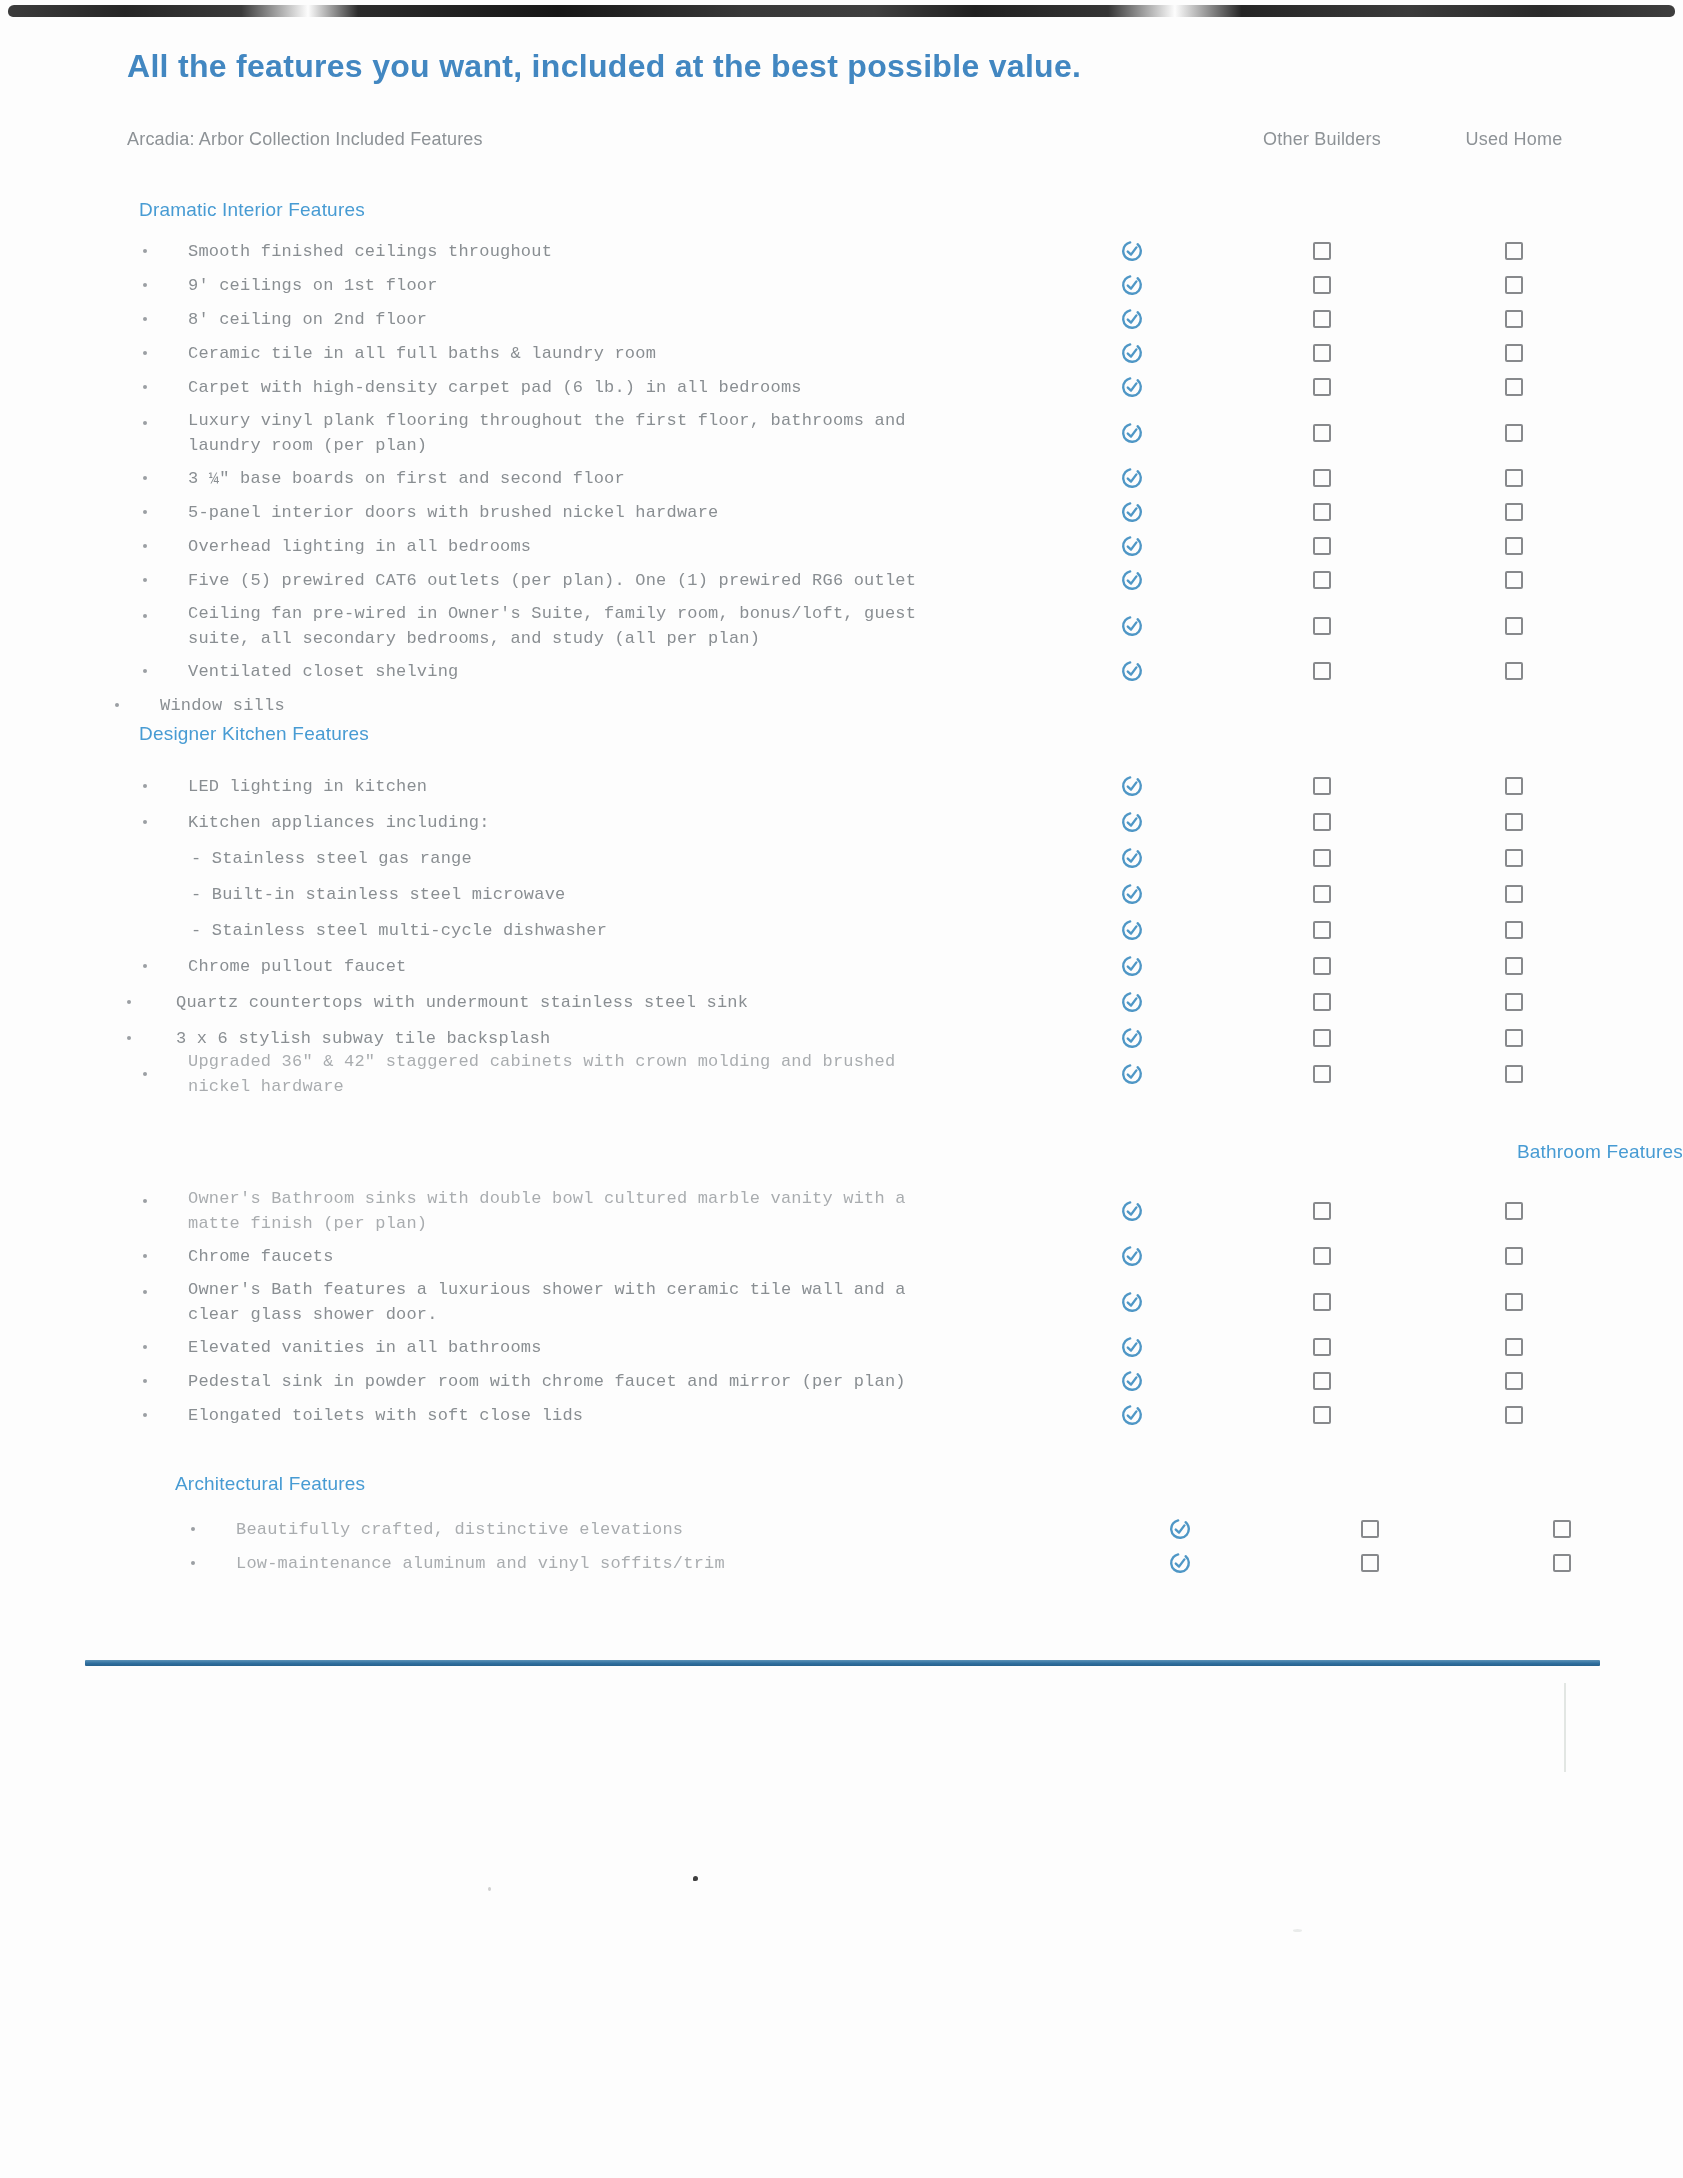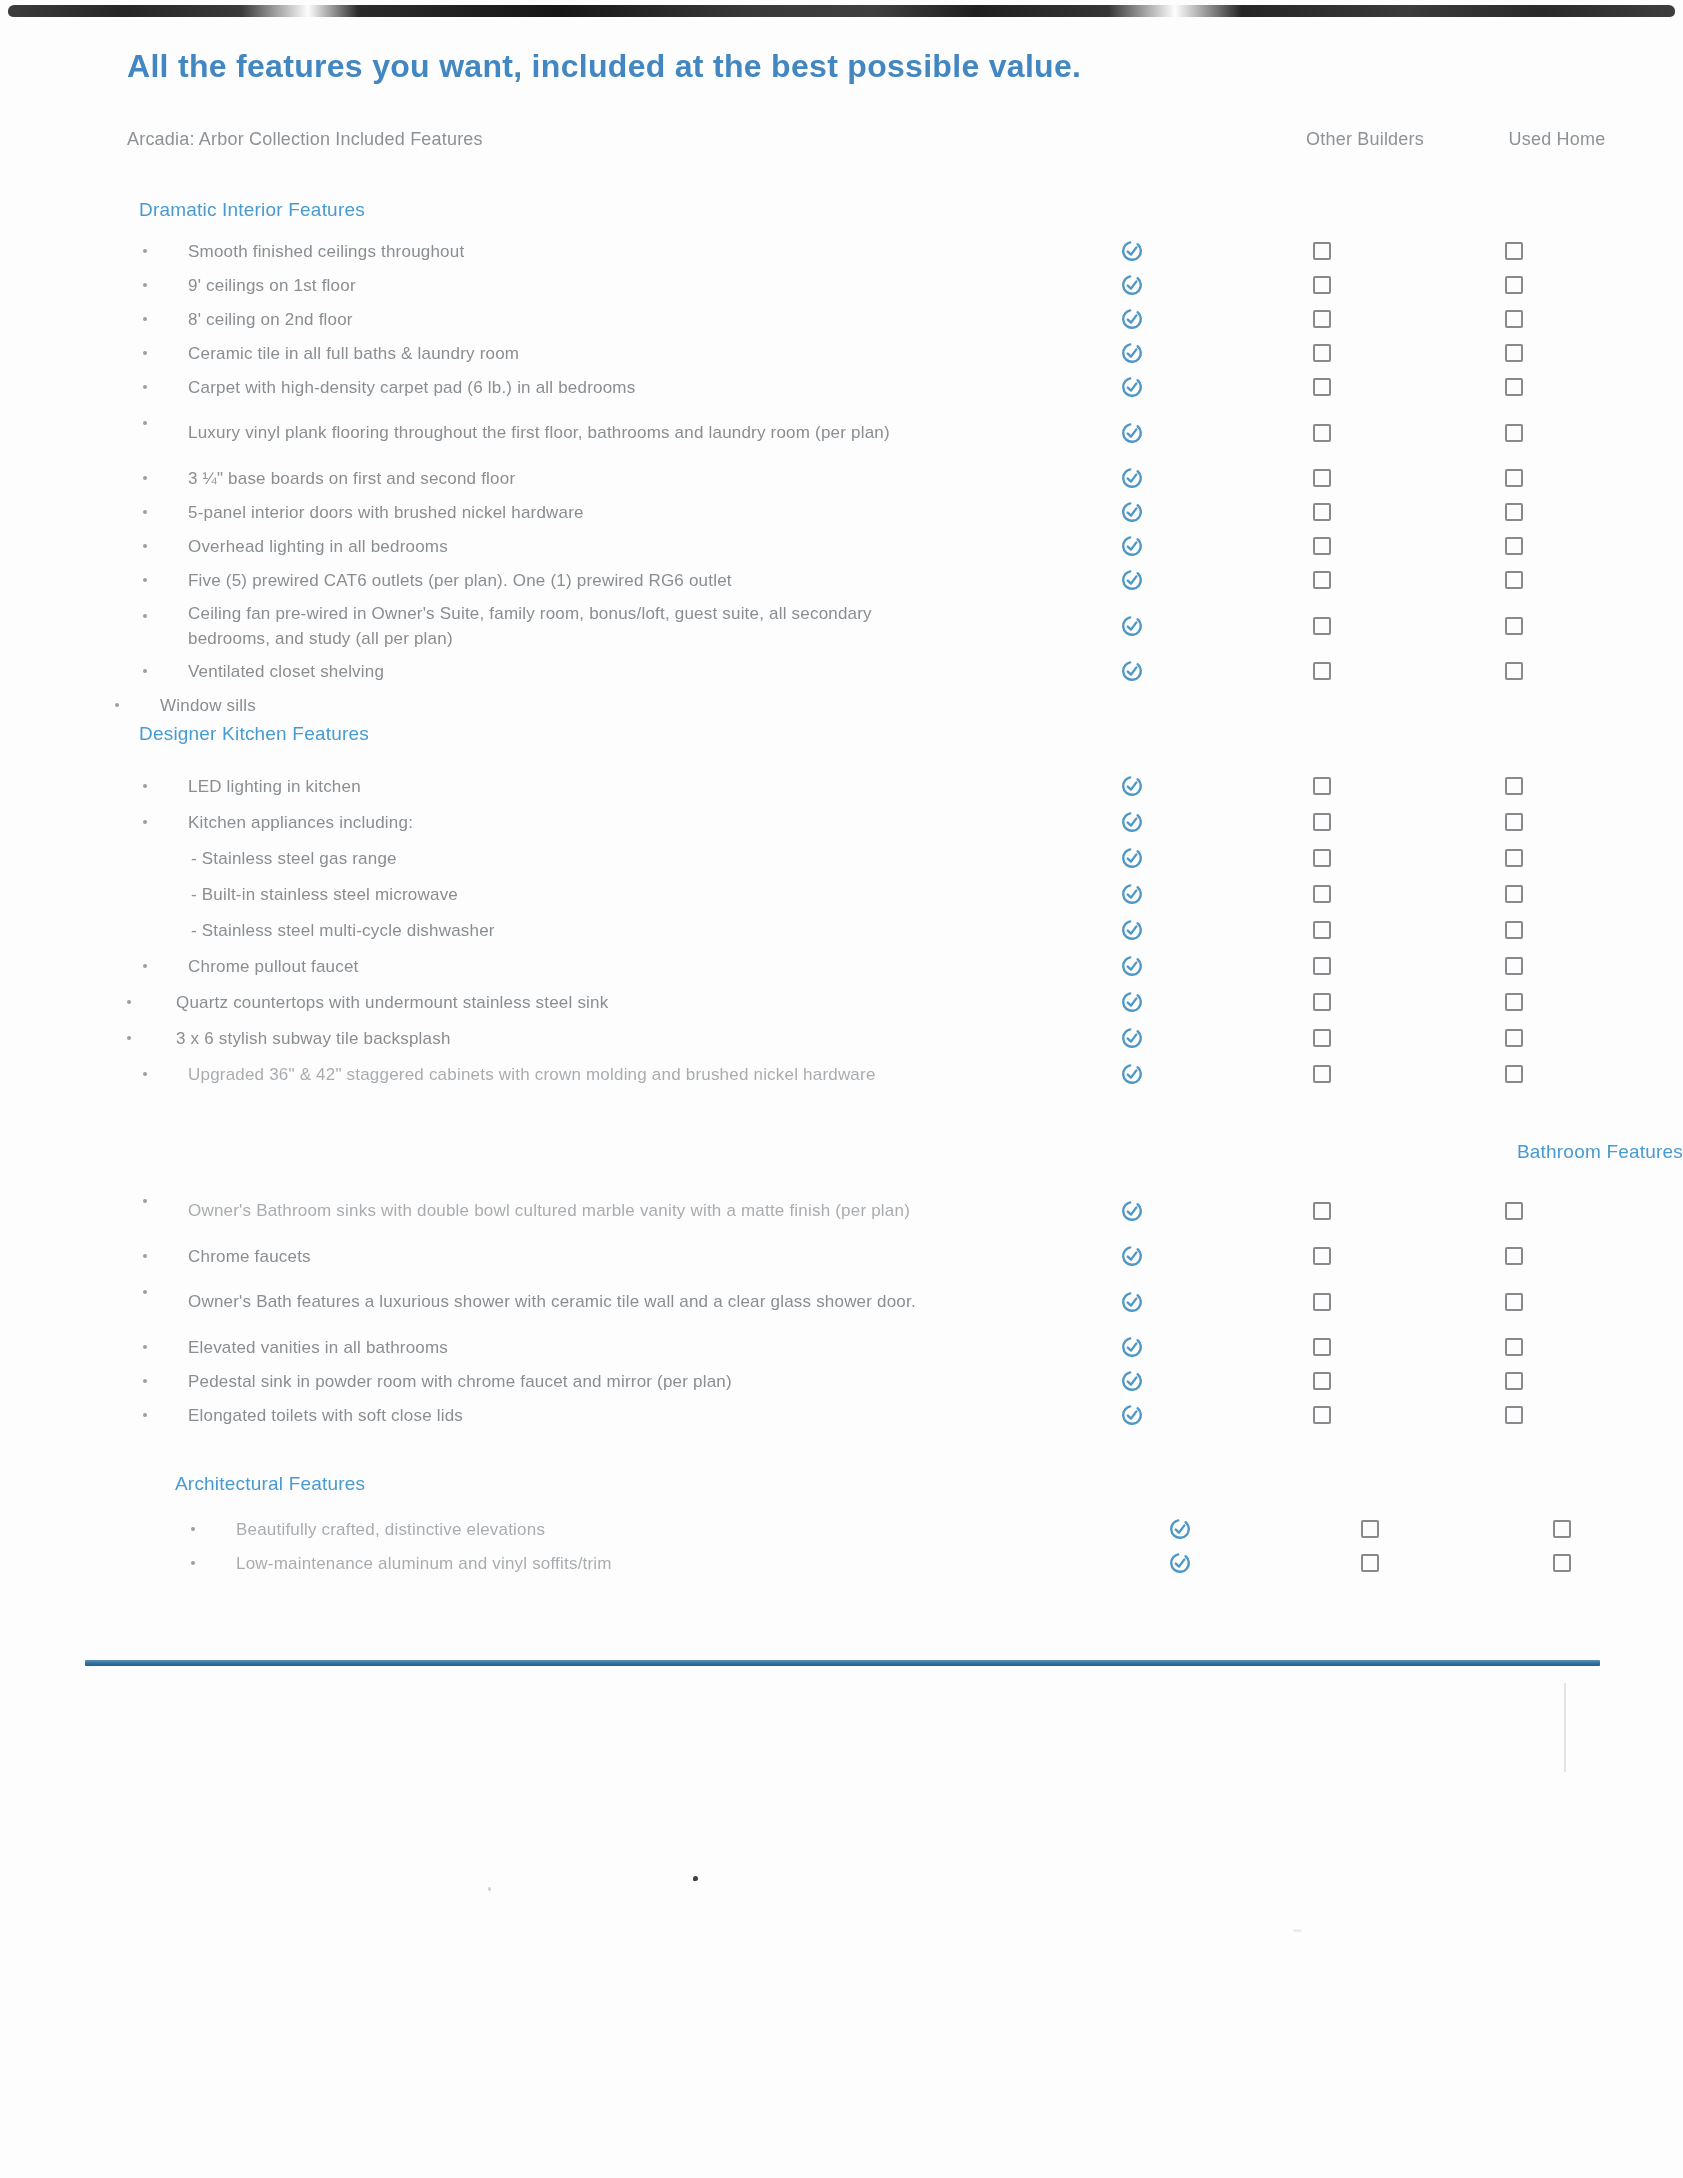--- a/index.html
+++ b/index.html
@@ -24,21 +24,21 @@
     position:absolute; left:127px; top:48px;
     font-size:32px; font-weight:bold; letter-spacing:0.3px;
     color:var(--title-blue,#4287c1);
   }
   .subtitle{
     position:absolute; left:127px; top:129px;
     font-size:18px; color:var(--text-gray,#8d9296); letter-spacing:0.2px;
   }
   .colhead{
     position:absolute; top:129px; transform:translateX(-50%);
-    font-size:18px; color:var(--text-gray,#8d9296); letter-spacing:0.2px; white-space:nowrap;margin-left:43px;
+    font-size:18px; color:var(--text-gray,#8d9296); letter-spacing:0.2px; white-space:nowrap;
   }
   .colhead.c1{left:1322px;}
   .colhead.c2{left:1514px;}
 
   #content{position:absolute; top:198px; left:0; width:1683px;}
   .sec .heading{
     margin-left:139px; height:24px; line-height:24px;
     font-size:19px; color:var(--section-blue,#479bd3); letter-spacing:0.2px;
   }
   .sec.s0 .heading{margin-bottom:12px;}
@@ -47,21 +47,21 @@
   .sec.s3{margin-top:40px;margin-left:48px;} .sec.s3 .heading{margin-bottom:16px; margin-left:127px;}
 
   .row{
     position:relative; display:flex; align-items:center;
     height:34px; width:1683px;
   }
   .sec.s1 .row{height:36px;}
   .row.two{height:57px;align-items:center;}
   .row .txt{
     margin-left:188px; max-width:750px;
-    font-size:17px; line-height:25px; color:var(--item-gray,#898e92); letter-spacing:0.2px;
+    font-size:17px; line-height:25px; color:var(--item-gray,#898e92); letter-spacing:0.2px;font-family:Liberation Mono, monospace;
   }
   .row.sub .txt{margin-left:191px;}
   .row.out1 .txt{margin-left:176px;}
   .row.out2 .txt{margin-left:160px;}
   .row.faint .txt{opacity:.72;}
   .dot{
     position:absolute; left:143px; top:50%; transform:translateY(-50%);
     width:4px; height:4px; border-radius:50%; background:#9b9fa3;
   }
   .row.out1 .dot{left:127px;}

